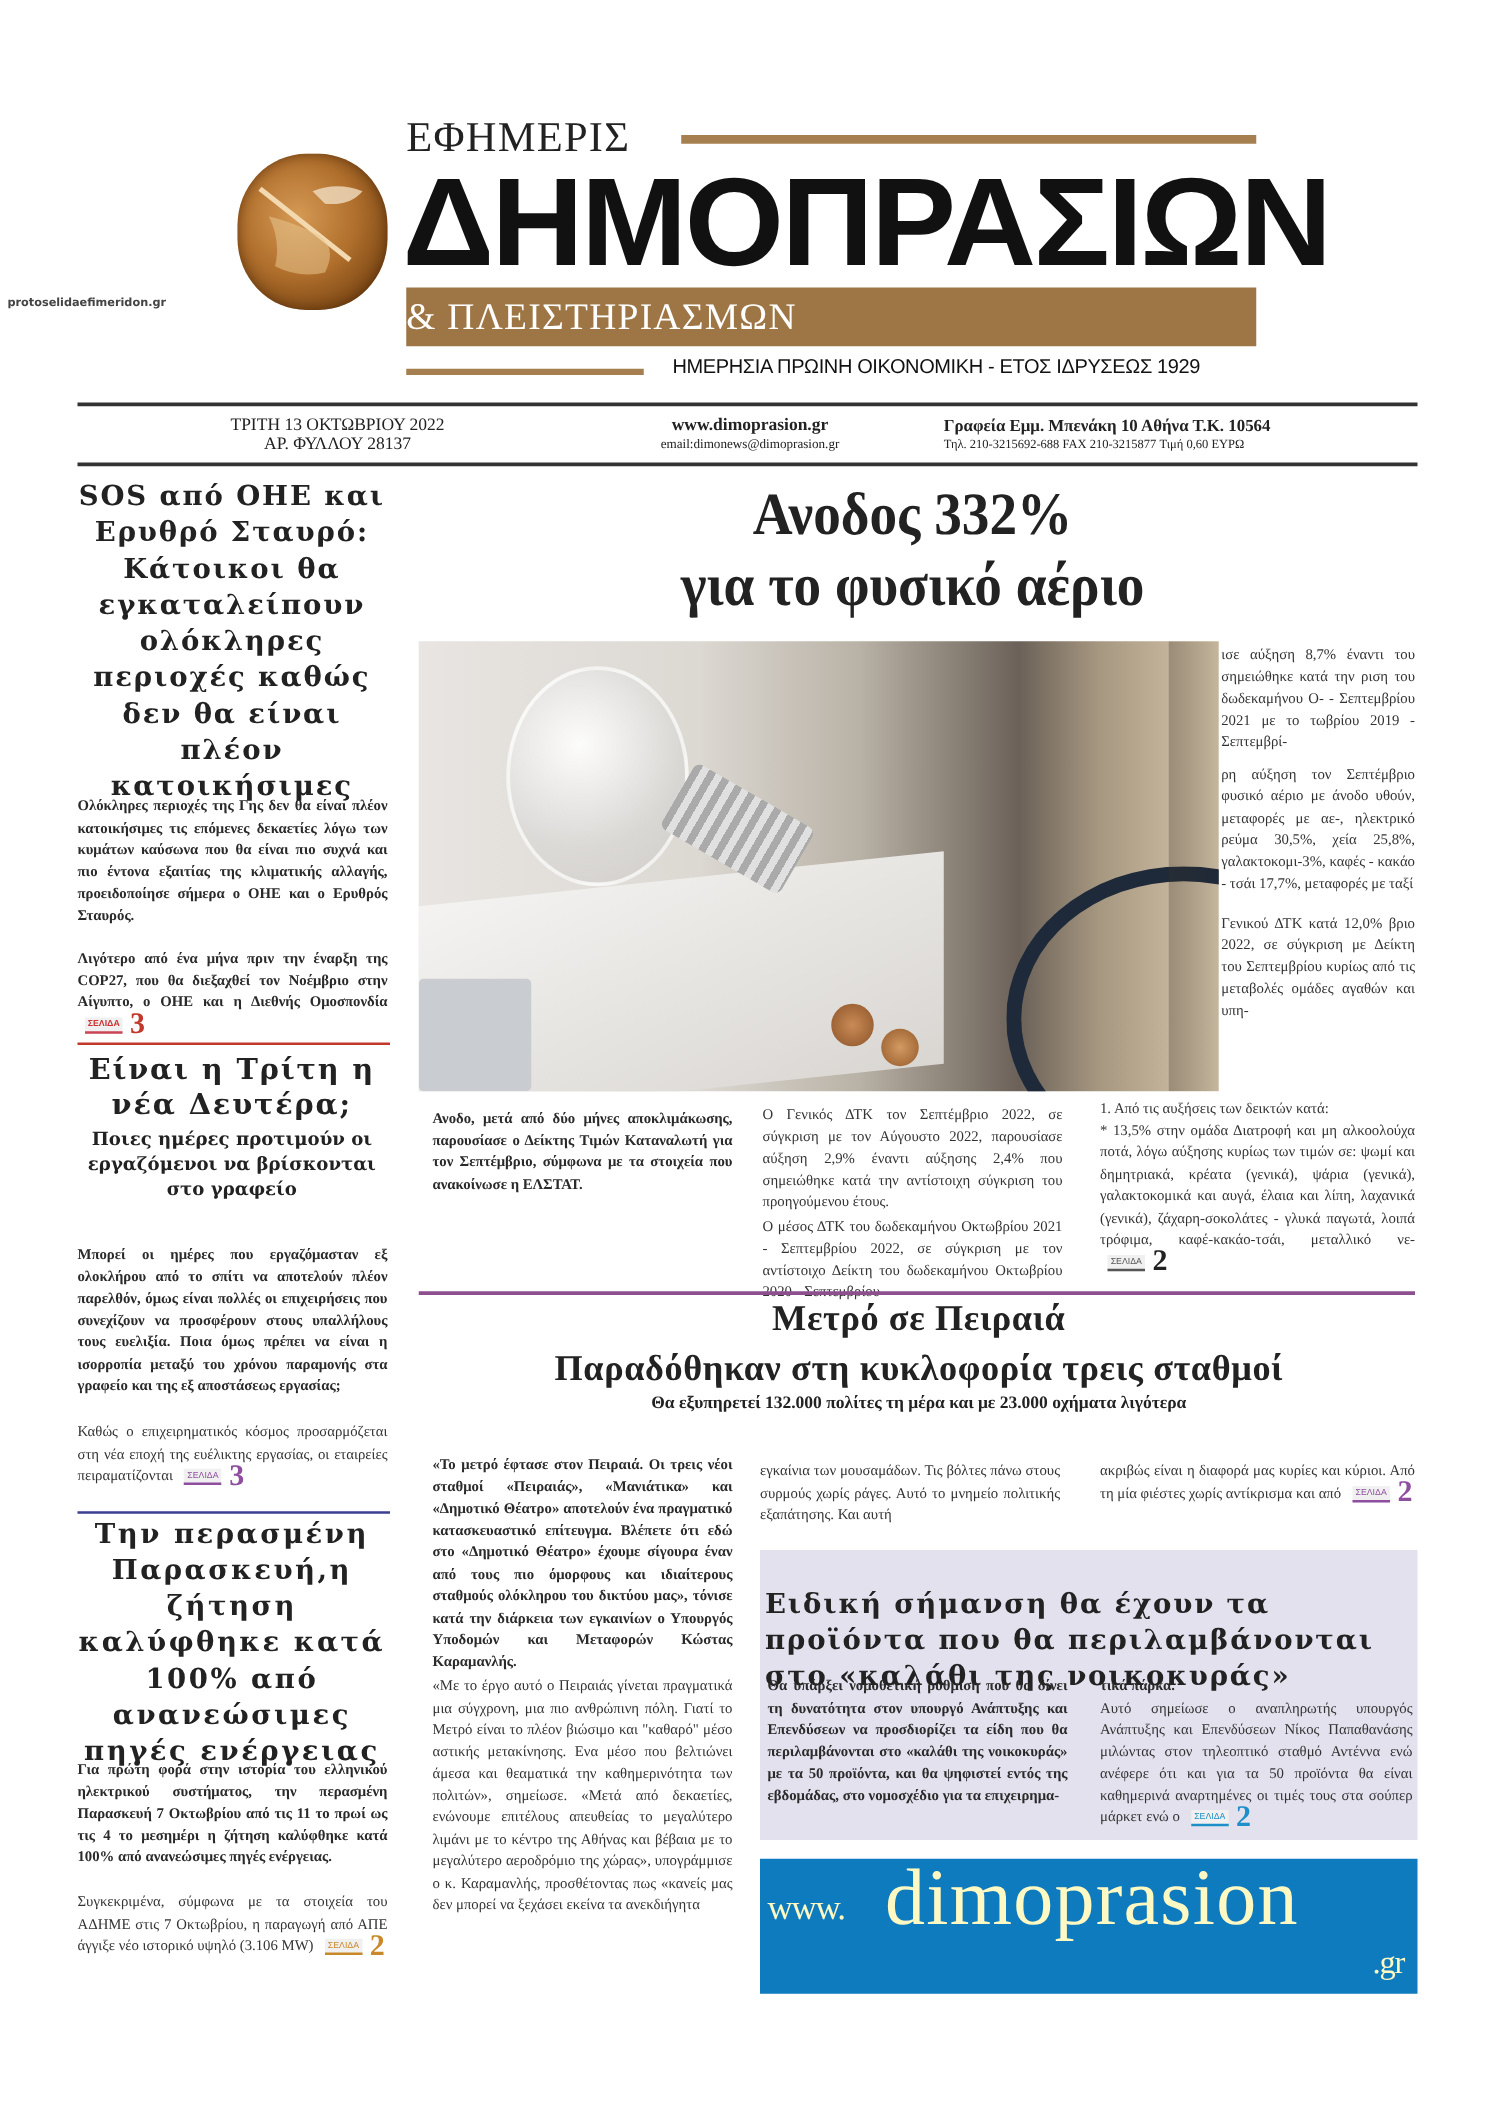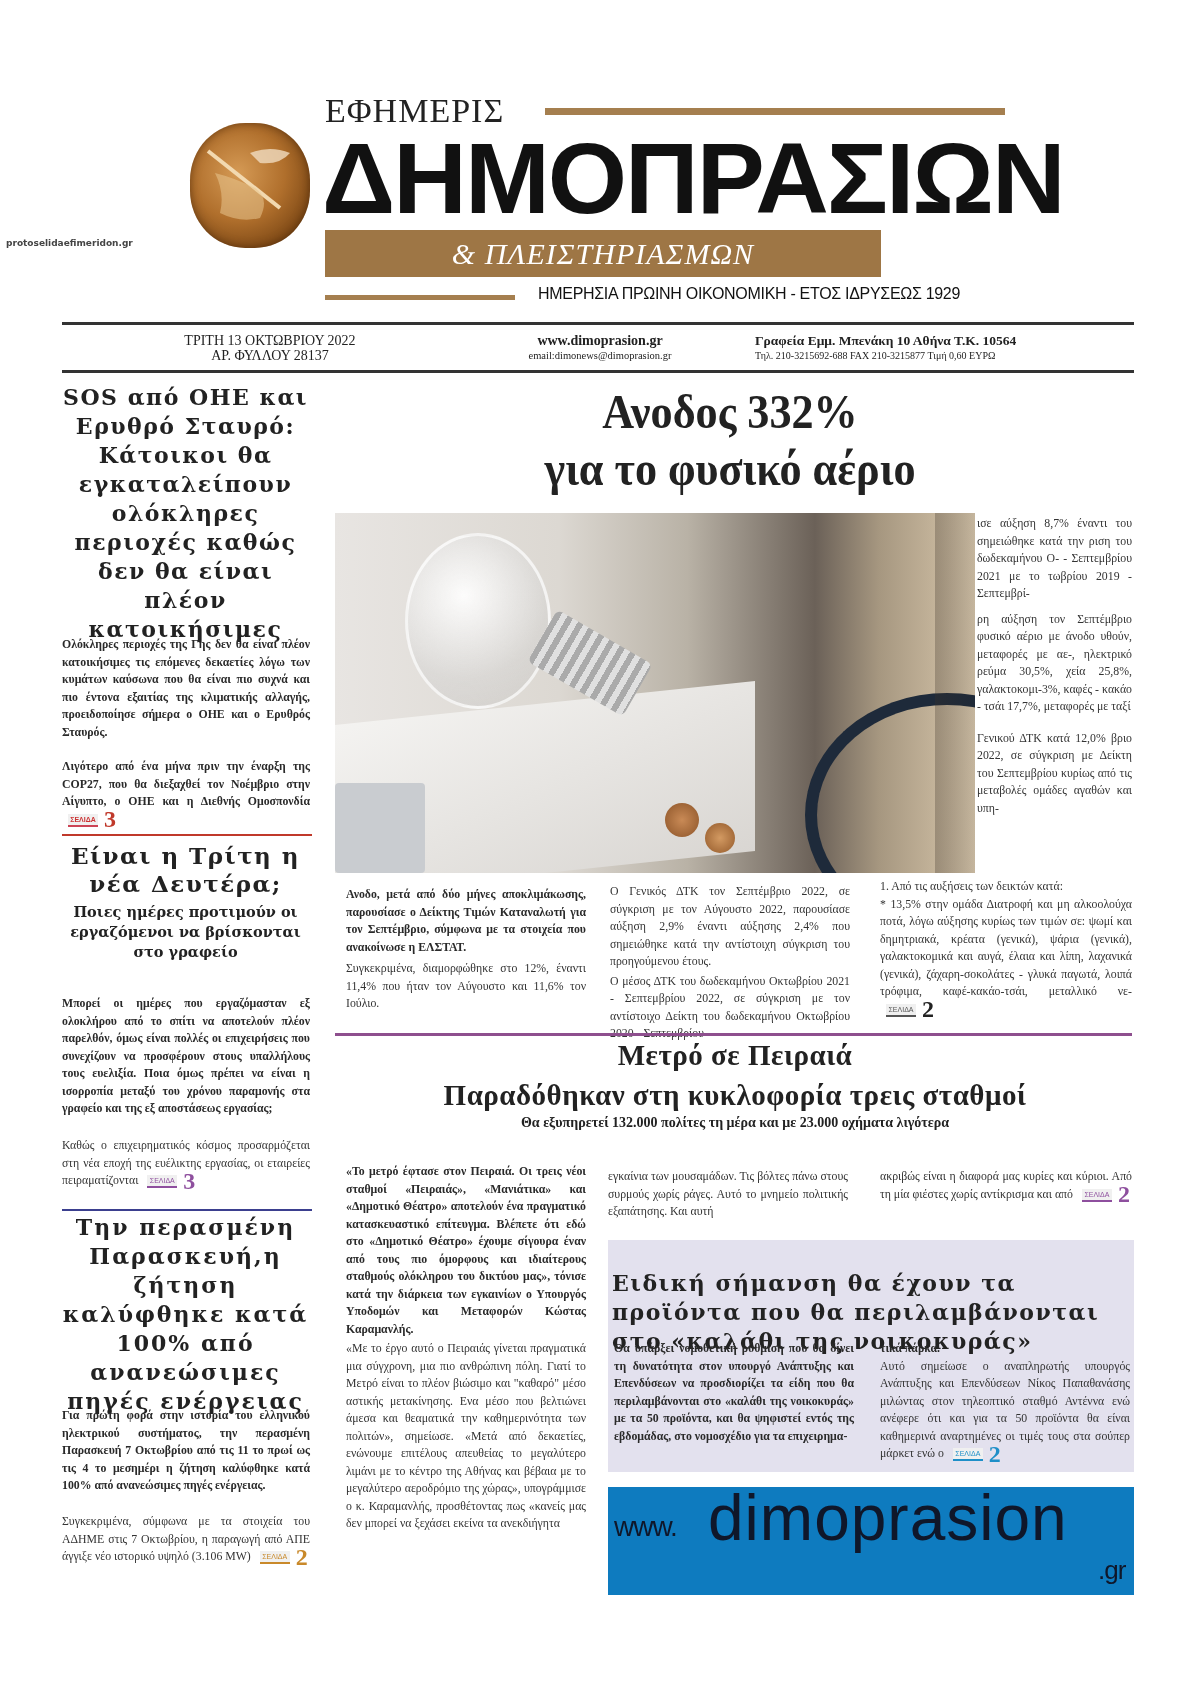--- a/index.html
+++ b/index.html
@@ -6,21 +6,21 @@
   body{width:1200px;height:1697px;position:relative;overflow:hidden;font-family:"Liberation Serif","DejaVu Serif",serif;color:#222;}
   .abs{position:absolute;}
   .watermark{left:6px;top:238px;font-family:"DejaVu Sans",sans-serif;font-size:9px;font-weight:bold;color:#444;}
   .coin{left:190px;top:123px;width:120px;height:125px;border-radius:46%;
     background:radial-gradient(circle at 40% 40%,#d59a55 0%,#b06f2c 45%,#7a4614 80%,#5a3210 100%);
     box-shadow:inset 0 0 10px rgba(60,30,5,.6);}
   .coin svg{position:absolute;left:0;top:0;}
   .mast-eph{left:325px;top:92px;font-size:34px;letter-spacing:1px;color:#222;font-family:"Liberation Serif",serif;}
   .rule-top{left:545px;top:108px;width:460px;height:7px;background:#a57f4f;}
   .mast-main{left:322px;top:128px;font-family:"Liberation Sans",sans-serif;font-weight:900;font-size:100px;line-height:100px;color:#111;transform:scaleX(1.02);transform-origin:left top;letter-spacing:-2px;}
-  .mast-band{left:325px;top:230px;width:556px;height:47px;background:#9e7645;color:#fff;text-align:center;font-size:30px;line-height:47px;letter-spacing:1px;font-style:italic;}
+  .mast-band{left:325px;top:230px;width:680px;height:47px;background:#9e7645;color:#fff;text-align:left;font-size:30px;line-height:47px;letter-spacing:1px;}
   .rule-sub{left:325px;top:295px;width:190px;height:5px;background:#a57f4f;}
   .mast-tag{left:538px;top:285px;font-family:"Liberation Sans",sans-serif;font-size:16px;color:#111;letter-spacing:-.3px;}
   .hr{left:62px;width:1072px;height:3px;background:#333;}
   .info{font-family:"Liberation Serif",serif;color:#222;}
   .info-left{left:150px;top:333px;font-size:14px;line-height:15px;text-align:center;width:240px;}
   .info-mid{left:470px;top:333px;font-size:14px;line-height:15px;text-align:center;width:260px;}
   .info-mid .small{font-size:10.5px;}
   .info-right{left:755px;top:333px;font-size:13.5px;line-height:15px;width:380px;}
   .info-right .small{font-size:10px;}
 
@@ -56,21 +56,21 @@
   .metro-head{left:330px;top:1035px;width:810px;text-align:center;font-family:"Liberation Serif",serif;font-weight:bold;font-size:29px;line-height:40px;color:#222;letter-spacing:.5px;}
   .metro-sub{left:330px;top:1115px;width:810px;text-align:center;font-weight:bold;font-size:14px;color:#222;}
   .m1{left:346px;top:1163px;width:240px;}
   .m2{left:608px;top:1168px;width:240px;}
   .m3{left:880px;top:1168px;width:252px;}
   .basket{left:608px;top:1240px;width:526px;height:232px;background:#e3e1ee;}
   .basket-head{left:612px;top:1243px;width:520px;font-family:"DejaVu Serif",serif;font-weight:bold;font-size:22px;line-height:29px;letter-spacing:1.5px;color:#222;margin-top:26px;}
   .b1{left:614px;top:1340px;width:240px;}
   .b2{left:880px;top:1340px;width:250px;}
   .banner{left:608px;top:1487px;width:526px;height:108px;background:#0e7bbf;overflow:hidden;}
-  .banner span{position:absolute;top:-6px;left:6px;font-family:Liberation Sans, sans-serif;color:#0f172a;white-space:nowrap;letter-spacing:-1px;}
+  .banner span{position:absolute;top:-6px;left:6px;font-family:Liberation Serif, serif;color:#fef9c3;white-space:nowrap;letter-spacing:-1px;}
   .banner .w{font-size:28px;top:24px;}
   .banner .d{font-size:64px;left:100px;font-weight:normal;letter-spacing:1px;}
   .banner .g{font-size:26px;top:26px;left:490px;margin-top:42px;}
 </style>
 </head>
 <body>
 
 <div class="abs watermark">protoselidaefimeridon.gr</div>
 
 <div class="abs coin">
@@ -142,21 +142,20 @@
   <div class="pipe"></div>
   <div class="dark"></div>
 </div>
 <div class="abs col-r-top">
   <div class="body" style="margin-top:2px;">ισε αύξηση 8,7% έναντι του σημειώθηκε κατά την ριση του δωδεκαμήνου Ο- - Σεπτεμβρίου 2021 με το τωβρίου 2019 - Σεπτεμβρί-</div>
   <div class="body" style="margin-top:8px;">ρη αύξηση τον Σεπτέμβριο φυσικό αέριο με άνοδο υθούν, μεταφορές με αε-, ηλεκτρικό ρεύμα 30,5%, χεία 25,8%, γαλακτοκομι-3%, καφές - κακάο - τσάι 17,7%, μεταφορές με ταξί</div>
   <div class="body" style="margin-top:14px;">Γενικού ΔΤΚ κατά 12,0% βριο 2022, σε σύγκριση με Δείκτη του Σεπτεμβρίου κυρίως από τις μεταβολές ομάδες αγαθών και υπη-</div>
 </div>
 <div class="abs col-gen">
   <div class="body bold">Ανοδο, μετά από δύο μήνες αποκλιμάκωσης, παρουσίασε ο Δείκτης Τιμών Καταναλωτή για τον Σεπτέμβριο, σύμφωνα με τα στοιχεία που ανακοίνωσε η ΕΛΣΤΑΤ.</div>
-  <div class="body" style="margin-top:4px;">Συγκεκριμένα, διαμορφώθηκε στο 12%, έναντι 11,4% που ήταν τον Αύγουστο και 11,6% τον Ιούλιο.</div>
 </div>
 <div class="abs col-gen2">
   <div class="body">Ο Γενικός ΔΤΚ τον Σεπτέμβριο 2022, σε σύγκριση με τον Αύγουστο 2022, παρουσίασε αύξηση 2,9% έναντι αύξησης 2,4% που σημειώθηκε κατά την αντίστοιχη σύγκριση του προηγούμενου έτους.</div>
   <div class="body" style="margin-top:2px;">Ο μέσος ΔΤΚ του δωδεκαμήνου Οκτωβρίου 2021 - Σεπτεμβρίου 2022, σε σύγκριση με τον αντίστοιχο Δείκτη του δωδεκαμήνου Οκτωβρίου 2020 - Σεπτεμβρίου</div>
 </div>
 <div class="abs col-gen3" style="top:878px;">
   <div class="body">1. Από τις αυξήσεις των δεικτών κατά:</div>
   <div class="body">
     <span>* 13,5% στην ομάδα Διατροφή και μη αλκοολούχα ποτά, λόγω αύξησης κυρίως των τιμών σε: ψωμί και δημητριακά, κρέατα (γενικά), ψάρια (γενικά), γαλακτοκομικά και αυγά, έλαια και λίπη, λαχανικά (γενικά), ζάχαρη-σοκολάτες - γλυκά παγωτά, λοιπά τρόφιμα, καφέ-κακάο-τσάι, μεταλλικό νε-</span>
     <span class="ref"><span class="logo" style="border-color:#555;color:#555;">ΣΕΛΙΔΑ</span><span class="pg" style="color:#222;">2</span></span>

